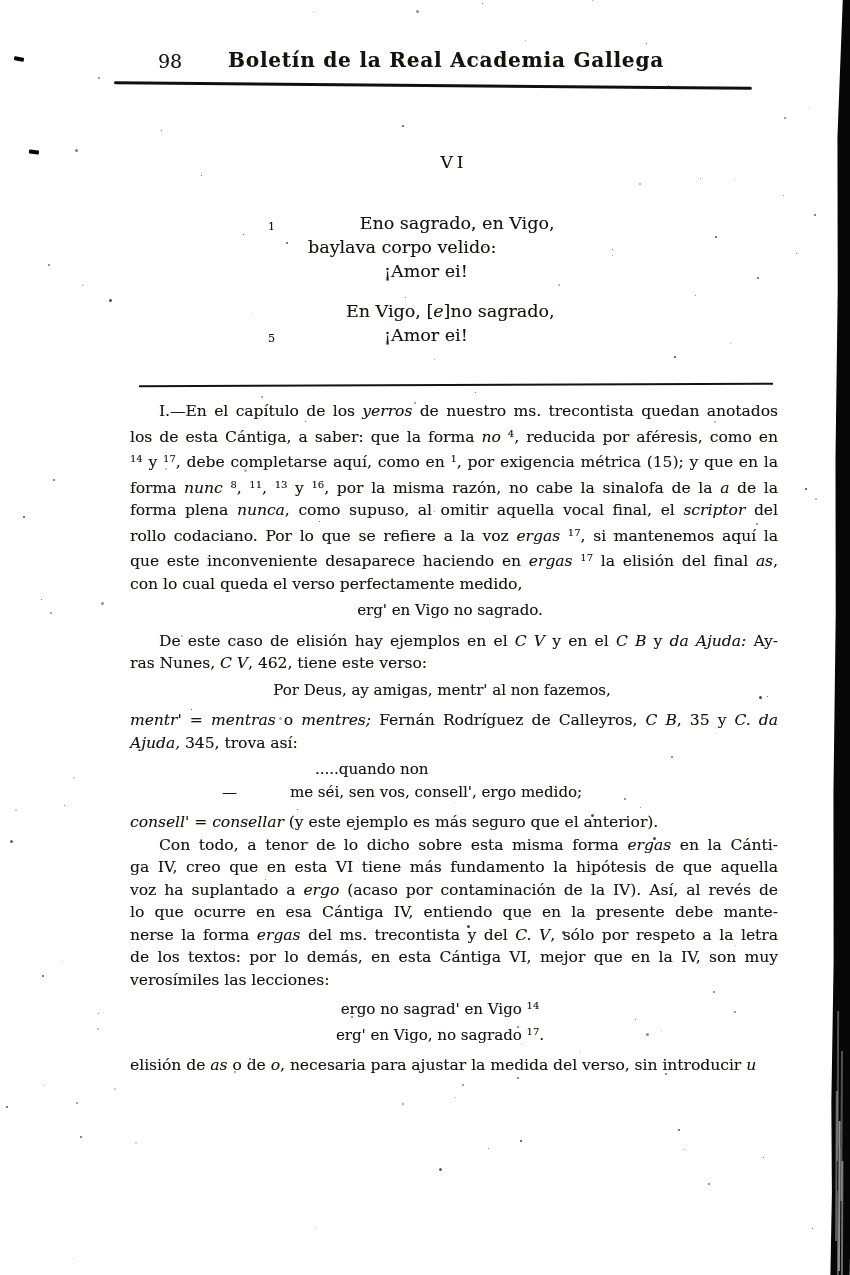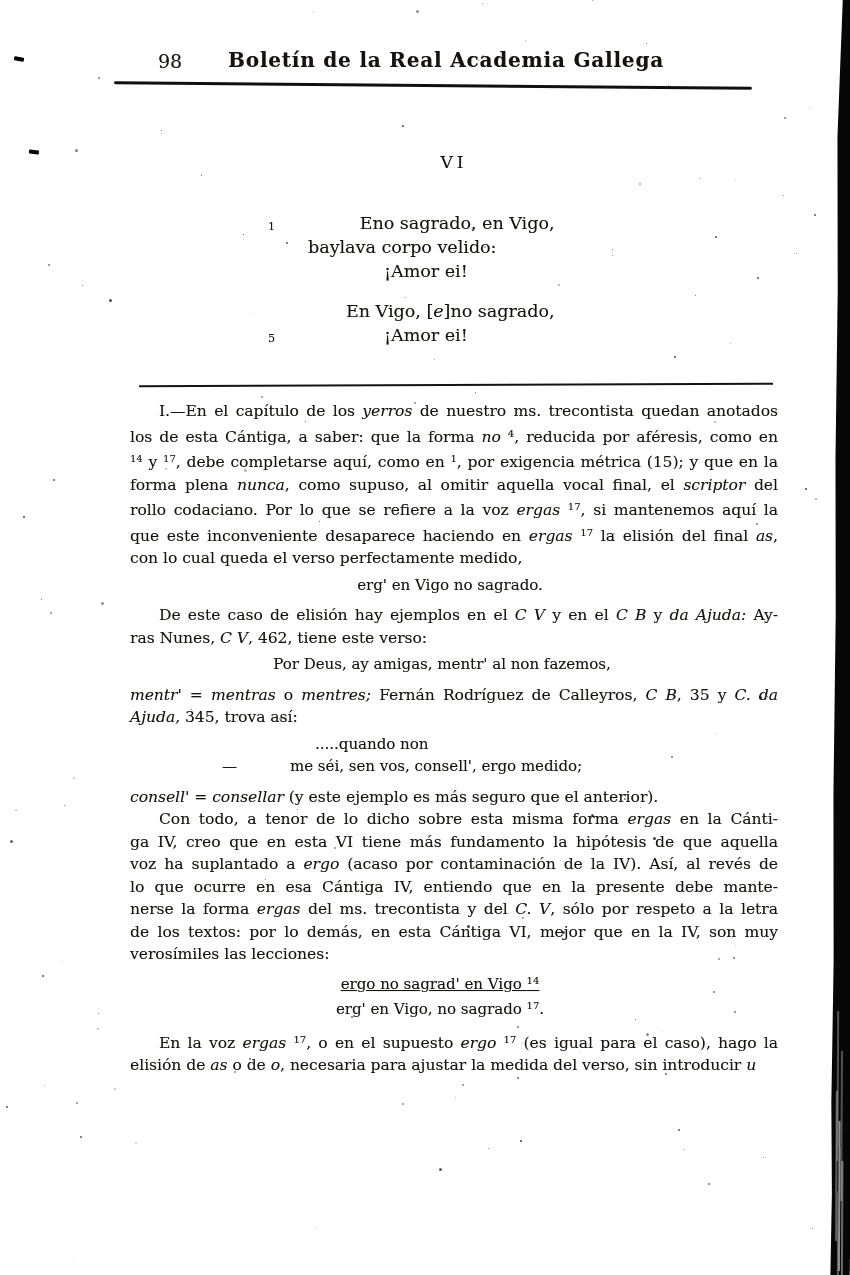--- a/index.html
+++ b/index.html
@@ -223,20 +223,21 @@
       </div>
     </div>
 
   <div class="separator-rule"></div>
 
   <div class="article" id="article-body">
       <div class="para">
         <div class="line first"><span>I.—En el capítulo de los </span><span class="it">yerros</span><span> de nuestro ms. trecontista quedan anotados</span></div>
         <div class="line"><span>los de esta Cántiga, a saber: que la forma </span><span class="it">no</span><span> </span><span class="sup">4</span><span>, reducida por aféresis, como en</span></div>
         <div class="line"><span class="sup">14</span><span> y </span><span class="sup">17</span><span>, debe completarse aquí, como en </span><span class="sup">1</span><span>, por exigencia métrica (15); y que en la</span></div>
+        <div class="line"><span>forma </span><span class="it">nunc</span><span> </span><span class="sup">8</span><span>, </span><span class="sup">11</span><span>, </span><span class="sup">13</span><span> y </span><span class="sup">16</span><span>, por la misma razón, no cabe la sinalofa de la </span><span class="it">a</span><span> de la</span></div>
         <div class="line"><span>forma plena </span><span class="it">nunca</span><span>, como supuso, al omitir aquella vocal final, el </span><span class="it">scriptor</span><span> del</span></div>
         <div class="line"><span>rollo codaciano. Por lo que se refiere a la voz </span><span class="it">ergas</span><span> </span><span class="sup">17</span><span>, si mantenemos aquí la</span></div>
         <div class="line"><span>que este inconveniente desaparece haciendo en </span><span class="it">ergas</span><span> </span><span class="sup">17</span><span> la elisión del final </span><span class="it">as</span><span>,</span></div>
         <div class="line last"><span>con lo cual queda el verso perfectamente medido,</span></div>
       </div>
       <div class="quote">
         <div class="qline centered" style="transform: translateX(-4px);"><span>erg' en Vigo no sagrado.</span></div>
       </div>
       <div class="para">
         <div class="line first"><span>De este caso de elisión hay ejemplos en el </span><span class="it">C V</span><span> y en el </span><span class="it">C B</span><span> y </span><span class="it">da Ajuda:</span><span> Ay-</span></div>
@@ -259,25 +260,24 @@
       <div class="para">
         <div class="line first"><span>Con todo, a tenor de lo dicho sobre esta misma forma </span><span class="it">ergas</span><span> en la Cánti-</span></div>
         <div class="line"><span>ga IV, creo que en esta VI tiene más fundamento la hipótesis de que aquella</span></div>
         <div class="line"><span>voz ha suplantado a </span><span class="it">ergo</span><span> (acaso por contaminación de la IV). Así, al revés de</span></div>
         <div class="line"><span>lo que ocurre en esa Cántiga IV, entiendo que en la presente debe mante-</span></div>
         <div class="line"><span>nerse la forma </span><span class="it">ergas</span><span> del ms. trecontista y del </span><span class="it">C. V</span><span>, sólo por respeto a la letra</span></div>
         <div class="line"><span>de los textos: por lo demás, en esta Cántiga VI, mejor que en la IV, son muy</span></div>
         <div class="line last"><span>verosímiles las lecciones:</span></div>
       </div>
       <div class="quote">
-        <div class="qline centered" style="transform: translateX(-14px); text-decoration: underline;"><span>ergo no sagrad' en Vigo </span><span class="sup">14</span></div>
+        <div class="qline centered" style="transform: translateX(-14px);"><span>ergo no sagrad' en Vigo </span><span class="sup">14</span></div>
         <div class="qline centered" style="transform: translateX(-14px);"><span>erg' en Vigo, no sagrado </span><span class="sup">17</span><span>.</span></div>
       </div>
       <div class="para">
-        <div class="line first"><span>En la voz </span><span class="it">ergas</span><span> </span><span class="sup">17</span><span>, o en el supuesto </span><span class="it">ergo</span><span> </span><span class="sup">17</span><span> (es igual para el caso), hago la</span></div>
         <div class="line last"><span>elisión de </span><span class="it">as</span><span> o de </span><span class="it">o</span><span>, necesaria para ajustar la medida del verso, sin introducir </span><span class="it">u</span></div>
       </div>
     </div>
 
   <div class="scan-band">
     <div class="band-noise"></div>
   </div>
 </div>
 
 </body></html>

